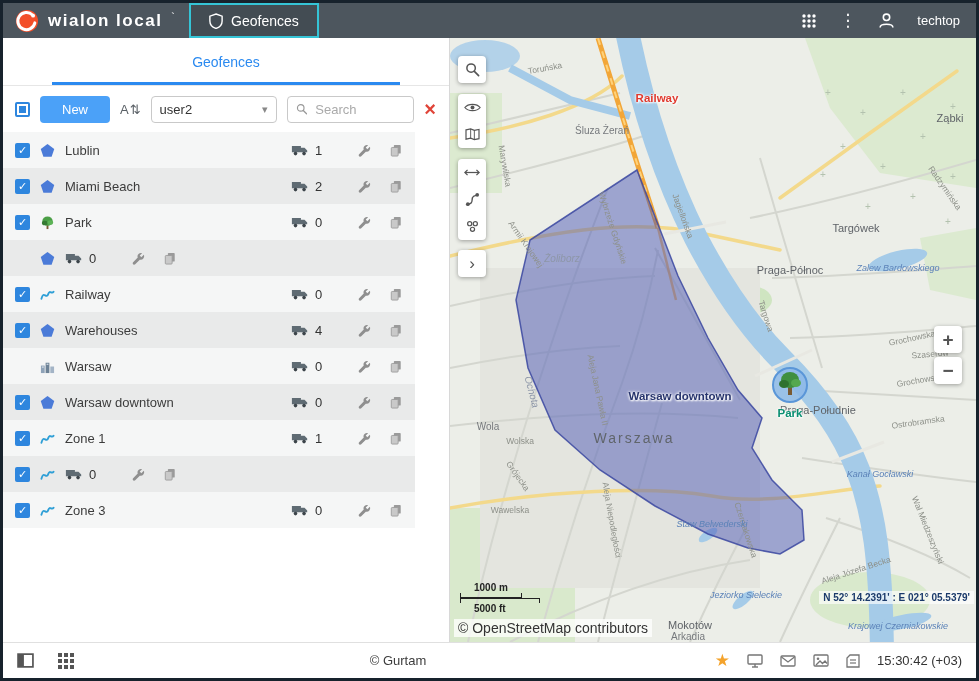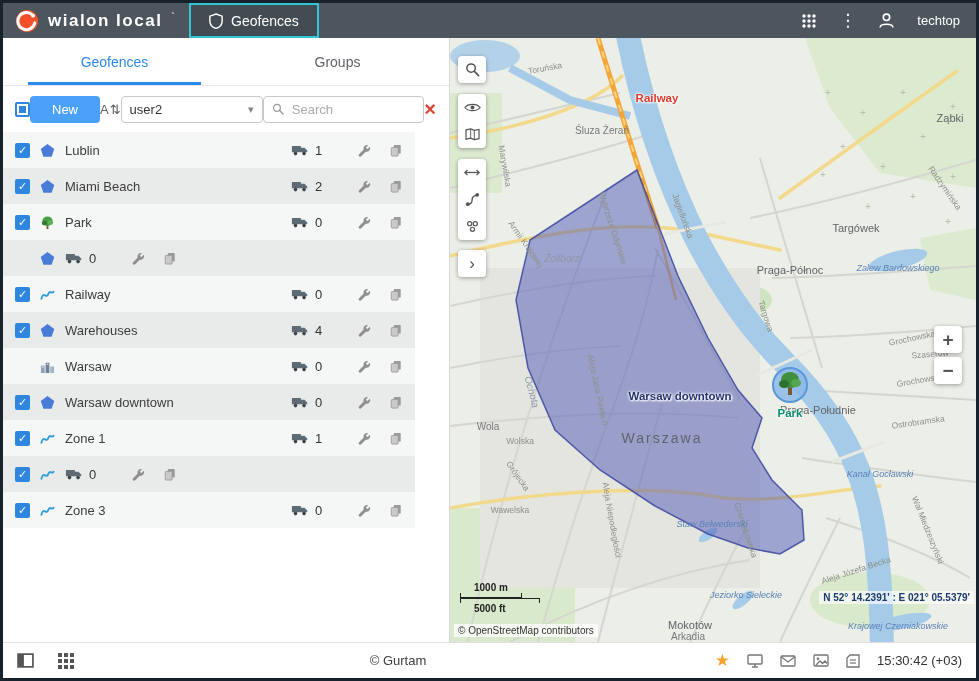--- a/index.html
+++ b/index.html
@@ -20,27 +20,27 @@
 
   
   .main { display:flex; height:604px; }
 
   
   .panel { width:447px; background:#fff; display:flex; flex-direction:column; border-right:1px solid #d8d8d8; }
   .tabs { display:flex; height:48px; border-bottom:1px solid #e6e6e6; flex:none; }
   .tab { flex:1; display:flex; align-items:center; justify-content:center; font-size:14px; color:#5f6368; cursor:pointer; position:relative; }
   .tab.active { color:#2b8af0; }
   .tab.active::after { content:""; position:absolute; left:11%; right:11%; bottom:0; height:3px; background:#2b8af0; }
-  .toolbar { height:46px; display:flex; align-items:center; gap:0; padding:0 13px 0 12px; flex:none; }
+  .toolbar { height:46px; display:flex; align-items:center; gap:10px; padding:0 13px 0 12px; flex:none; }
   .master-cb { width:15px; height:15px; border:2px solid #2e86de; border-radius:2px; display:flex; align-items:center; justify-content:center; cursor:pointer; flex:none; }
   .master-cb i { width:7px; height:7px; background:#2e86de; display:block; }
   .btn-new { background:#4ba1f8; color:#fff; border:none; border-radius:4px; height:27px; padding:0 22px; font-size:13px; cursor:pointer; font-family:inherit; }
   .sort { display:flex; align-items:center; color:#5a6066; font-size:13px; cursor:pointer; gap:1px; flex:none; }
   .sort .arr { font-size:13px; }
-  .user-select { width:142px; height:27px; border:1px solid #c9c9c9; border-radius:4px; display:flex; align-items:center; justify-content:space-between; padding:12px 8px; font-size:13px; color:#333; cursor:pointer; flex:none; }
+  .user-select { width:126px; height:27px; border:1px solid #c9c9c9; border-radius:4px; display:flex; align-items:center; justify-content:space-between; padding:12px 8px; font-size:13px; color:#333; cursor:pointer; flex:none; }
   .caret { color:#888; font-size:11px; }
   .search-box { flex:1; min-width:0; height:27px; border:1px solid #c9c9c9; border-radius:4px; display:flex; align-items:center; gap:6px; padding:0 8px; }
   .search-box input { border:none; outline:none; width:100%; font-size:13px; font-family:inherit; color:#333; background:transparent; }
   .search-box input::placeholder { color:#aaa; }
   .clear-x { color:#e04438; font-size:20px; font-weight:bold; cursor:pointer; line-height:1; flex:none; }
 
   .list { flex:1; overflow:hidden; padding-right:34px; }
   .grow { height:36px; display:flex; align-items:center; gap:10px; padding:0 8px 0 12px; cursor:pointer; }
   .grow.odd { background:#f5f6f6; }
   .grow.even { background:#e9eaea; }
@@ -75,21 +75,21 @@
   .ctl-g1 { left:8px; top:56px; }
   .ctl-g2 { left:8px; top:121px; }
   .ctl-chev { left:8px; top:212px; font-size:17px; }
   .zoom-in  { right:14px; top:288px; font-size:19px; font-weight:bold; }
   .zoom-out { right:14px; top:319px; font-size:19px; font-weight:bold; }
 
   .scalebar { position:absolute; left:10px; bottom:28px; color:#222; }
   .s-lab { font-size:10px; font-weight:bold; padding-left:14px; }
   .s-m-bar { width:62px; height:5px; border:1.5px solid #222; border-top:none; }
   .s-ft-bar { width:80px; height:5px; border:1.5px solid #222; border-bottom:none; }
-  .attribution { position:absolute; left:4px; bottom:5px; font-size:10px; color:#333; background:rgba(255,255,255,.75); padding:1px 4px; }
+  .attribution { position:absolute; left:4px; bottom:5px; font-size:14px; color:#333; background:rgba(255,255,255,.75); padding:1px 4px; }
   .coords { position:absolute; right:2px; bottom:38px; font-size:10px; font-weight:bold; color:#1b3a6b; background:rgba(255,255,255,.65); padding:1px 4px; }
 
   
   .footer { height:36px; background:#fff; border-top:1px solid #e0e0e0; display:flex; align-items:center; padding:0 14px; position:relative; }
   .f-left { display:flex; gap:24px; align-items:center; }
   .f-copy { position:absolute; left:395px; transform:translateX(-50%); font-size:13px; color:#3c3c3c; }
   .f-right { margin-left:auto; display:flex; gap:17px; align-items:center; }
   .star { color:#f4a32c; font-size:17px; line-height:1; cursor:pointer; }
   .clock { font-size:13px; color:#333; }
   .f-ic { display:flex; align-items:center; cursor:pointer; }
@@ -142,23 +142,20 @@
     </div>
   </header>
 
   <div class="main">
 
     <aside class="panel">
       <div class="tabs">
         <div class="tab active">
             <span>Geofences</span>
           </div>
-        <div class="tab">
-            <span>Groups</span>
-          </div>
       </div>
 
       <div class="toolbar">
         <span class="master-cb">
             <i></i>
           </span>
         <button class="btn-new">New</button>
         <span class="sort">
           <span>A</span>
             <span class="arr">⇅</span>
@@ -575,21 +572,21 @@
           <div class="lbl road" style="left: 55px; top: 128px; transform: translate(-50%, -50%) rotate(80deg);">Marywilska</div>
           <div class="lbl road" style="left: 76px; top: 206px; transform: translate(-50%, -50%) rotate(55deg);">Armii Krajowej</div>
           <div class="lbl district" style="left: 112px; top: 220px; transform: translate(-50%, -50%);">Żoliborz</div>
           <div class="lbl road" style="left: 316px; top: 278px; transform: translate(-50%, -50%) rotate(72deg);">Targowa</div>
           <div class="lbl road" style="left: 462px; top: 300px; transform: translate(-50%, -50%) rotate(-12deg);">Grochowska</div>
           <div class="lbl road" style="left: 480px; top: 316px; transform: translate(-50%, -50%) rotate(-5deg);">Szaserów</div>
           <div class="lbl road" style="left: 470px; top: 342px; transform: translate(-50%, -50%) rotate(-10deg);">Grochowska</div>
           <div class="lbl place" style="left: 368px; top: 372px; transform: translate(-50%, -50%);">Praga-Południe</div>
           <div class="lbl road" style="left: 468px; top: 384px; transform: translate(-50%, -50%) rotate(-8deg);">Ostrobramska</div>
           <div class="lbl water" style="left: 430px; top: 436px; transform: translate(-50%, -50%); text-align: center;">Kanał Gocławski</div>
-          <div class="lbl city" style="left: 212px; top: 400px; transform: translate(-50%, -50%);">Warszawa</div>
+          <div class="lbl city" style="left: 184px; top: 400px; transform: translate(-50%, -50%);">Warszawa</div>
           <div class="lbl place-sm" style="left: 38px; top: 388px; transform: translate(-50%, -50%);">Wola</div>
           <div class="lbl road" style="left: 70px; top: 403px; transform: translate(-50%, -50%);">Wolska</div>
           <div class="lbl road" style="left: 148px; top: 352px; transform: translate(-50%, -50%) rotate(78deg);">Aleja Jana Pawła II</div>
           <div class="lbl district" style="left: 82px; top: 354px; transform: translate(-50%, -50%) rotate(75deg);">Ochota</div>
           <div class="lbl road" style="left: 68px; top: 438px; transform: translate(-50%, -50%) rotate(55deg);">Grójecka</div>
           <div class="lbl road" style="left: 60px; top: 472px; transform: translate(-50%, -50%);">Wawelska</div>
           <div class="lbl road" style="left: 162px; top: 482px; transform: translate(-50%, -50%) rotate(80deg);">Aleja Niepodległości</div>
           <div class="lbl road" style="left: 296px; top: 492px; transform: translate(-50%, -50%) rotate(72deg);">Czerniakowska</div>
           <div class="lbl water" style="left: 262px; top: 486px; transform: translate(-50%, -50%);">Staw Belwederski</div>
           <div class="lbl water" style="left: 296px; top: 557px; transform: translate(-50%, -50%);">Jeziorko Sieleckie</div>

